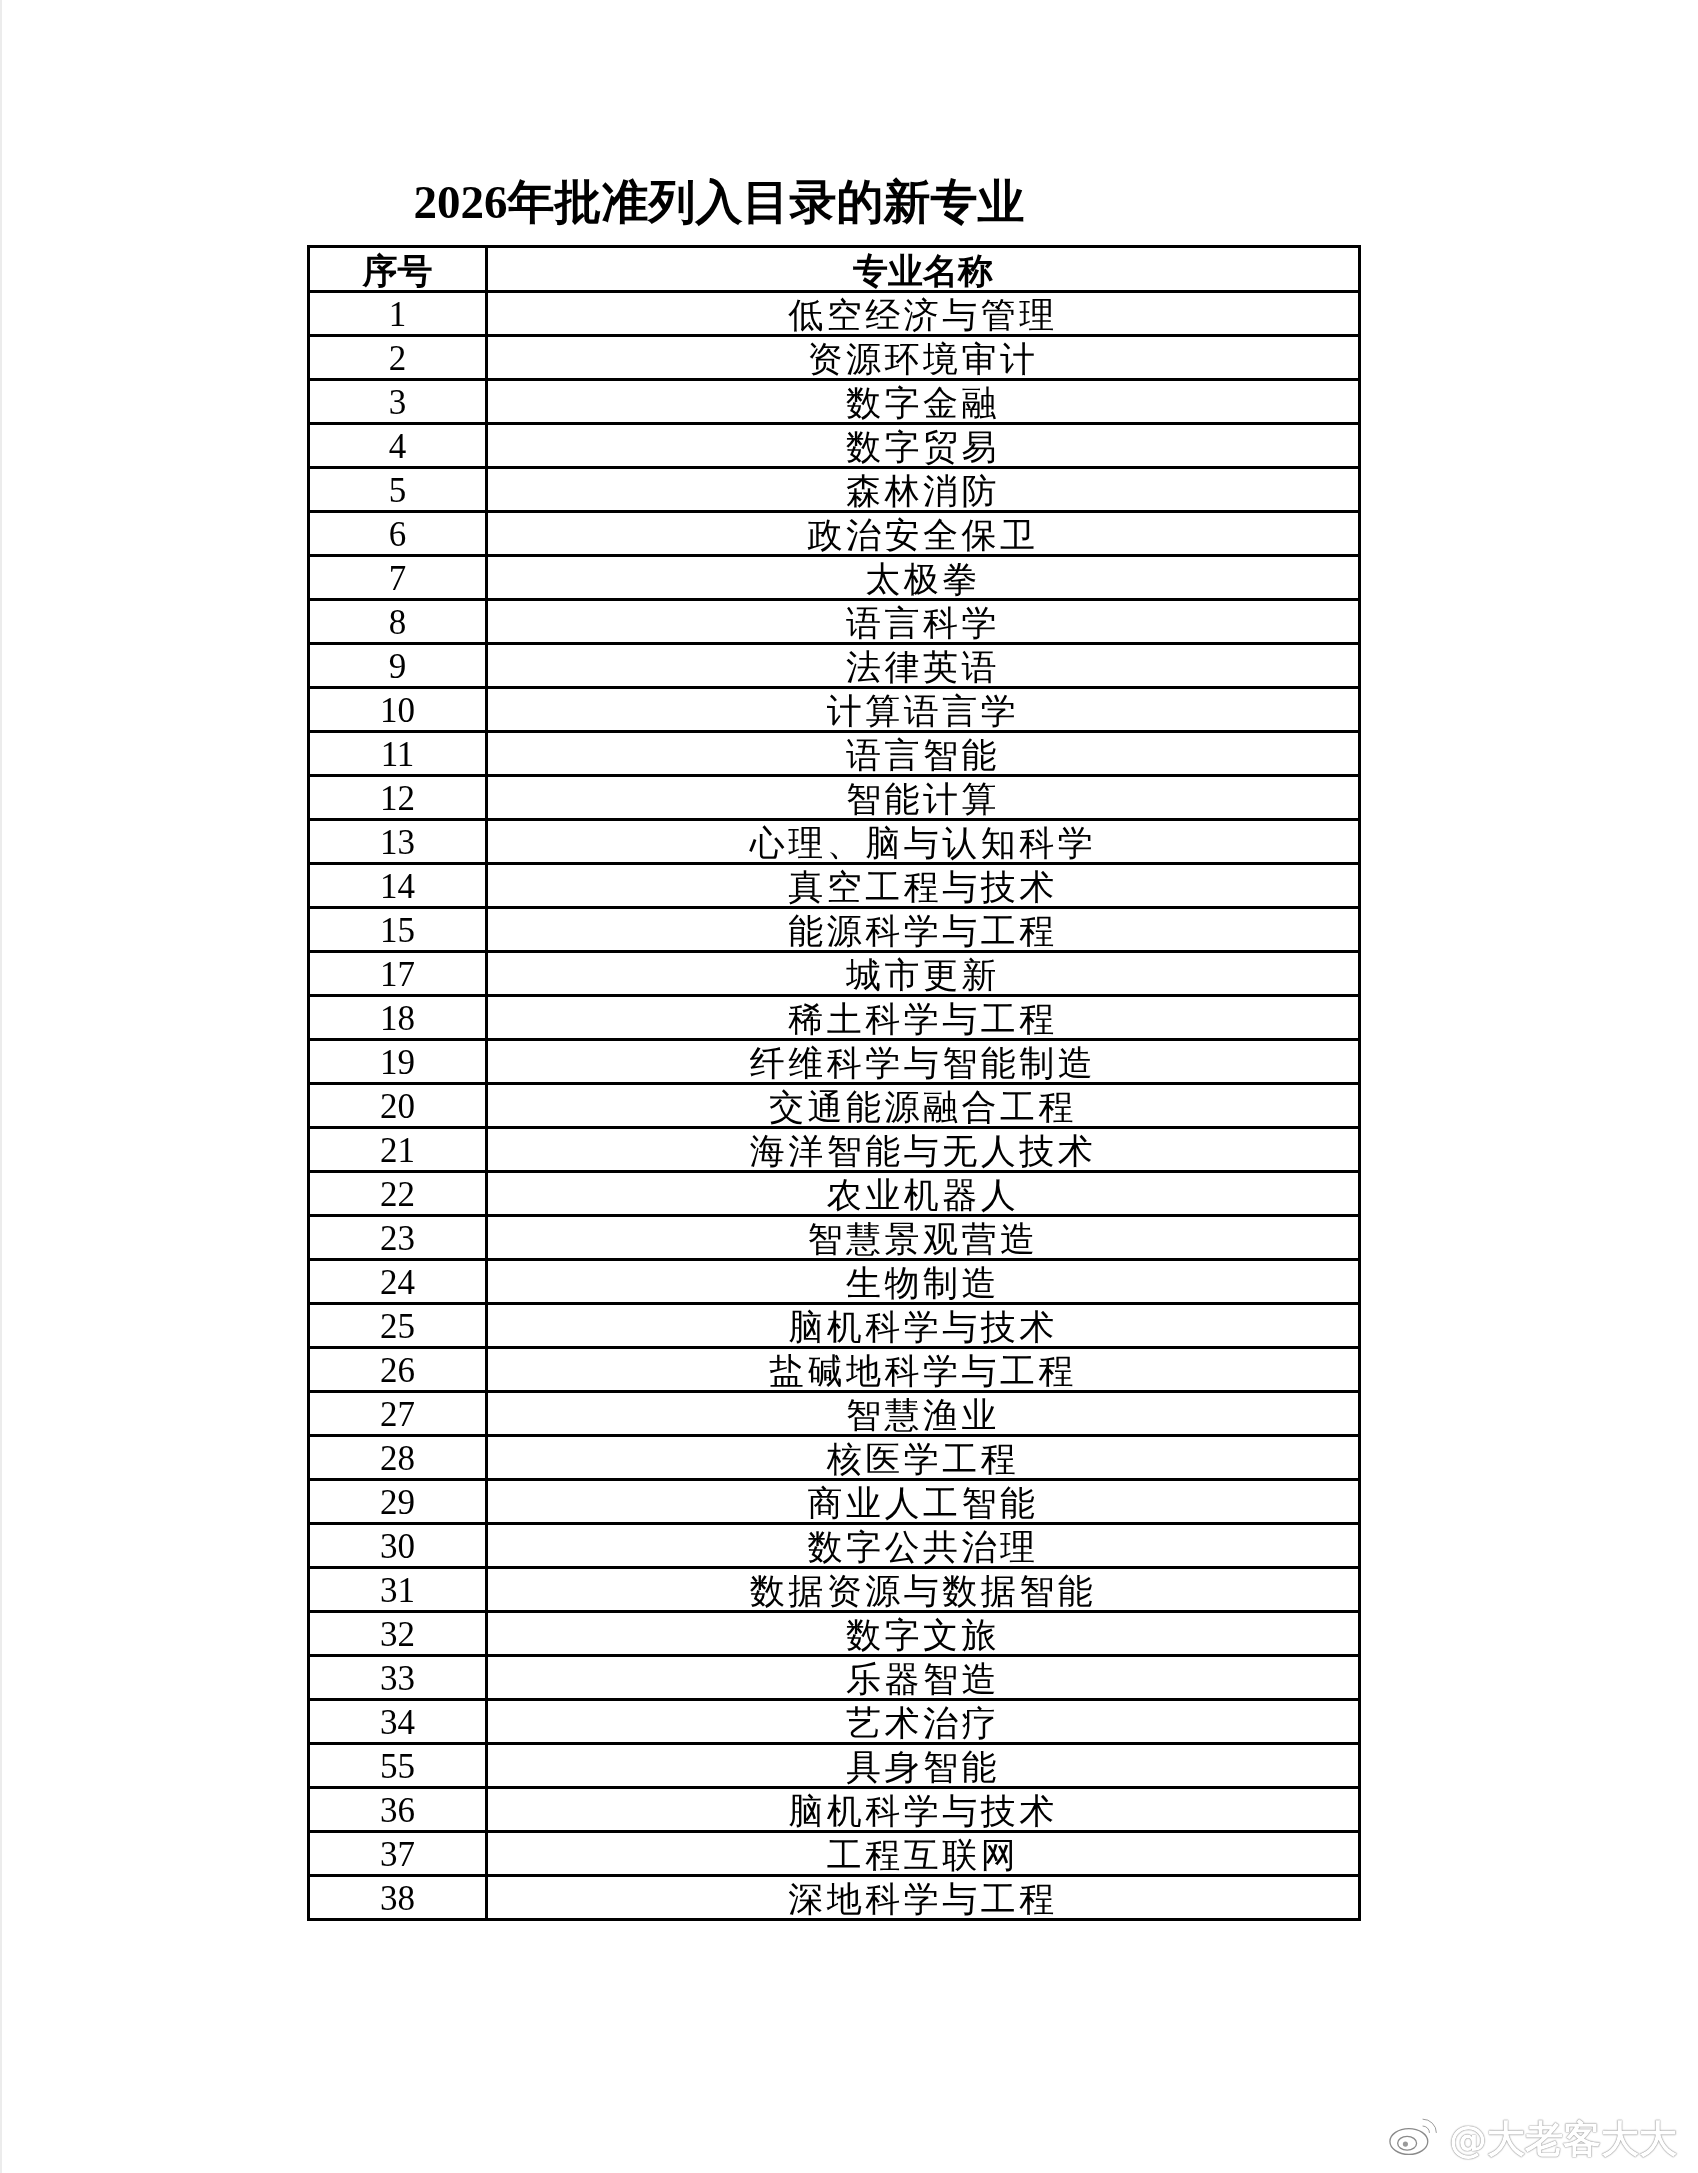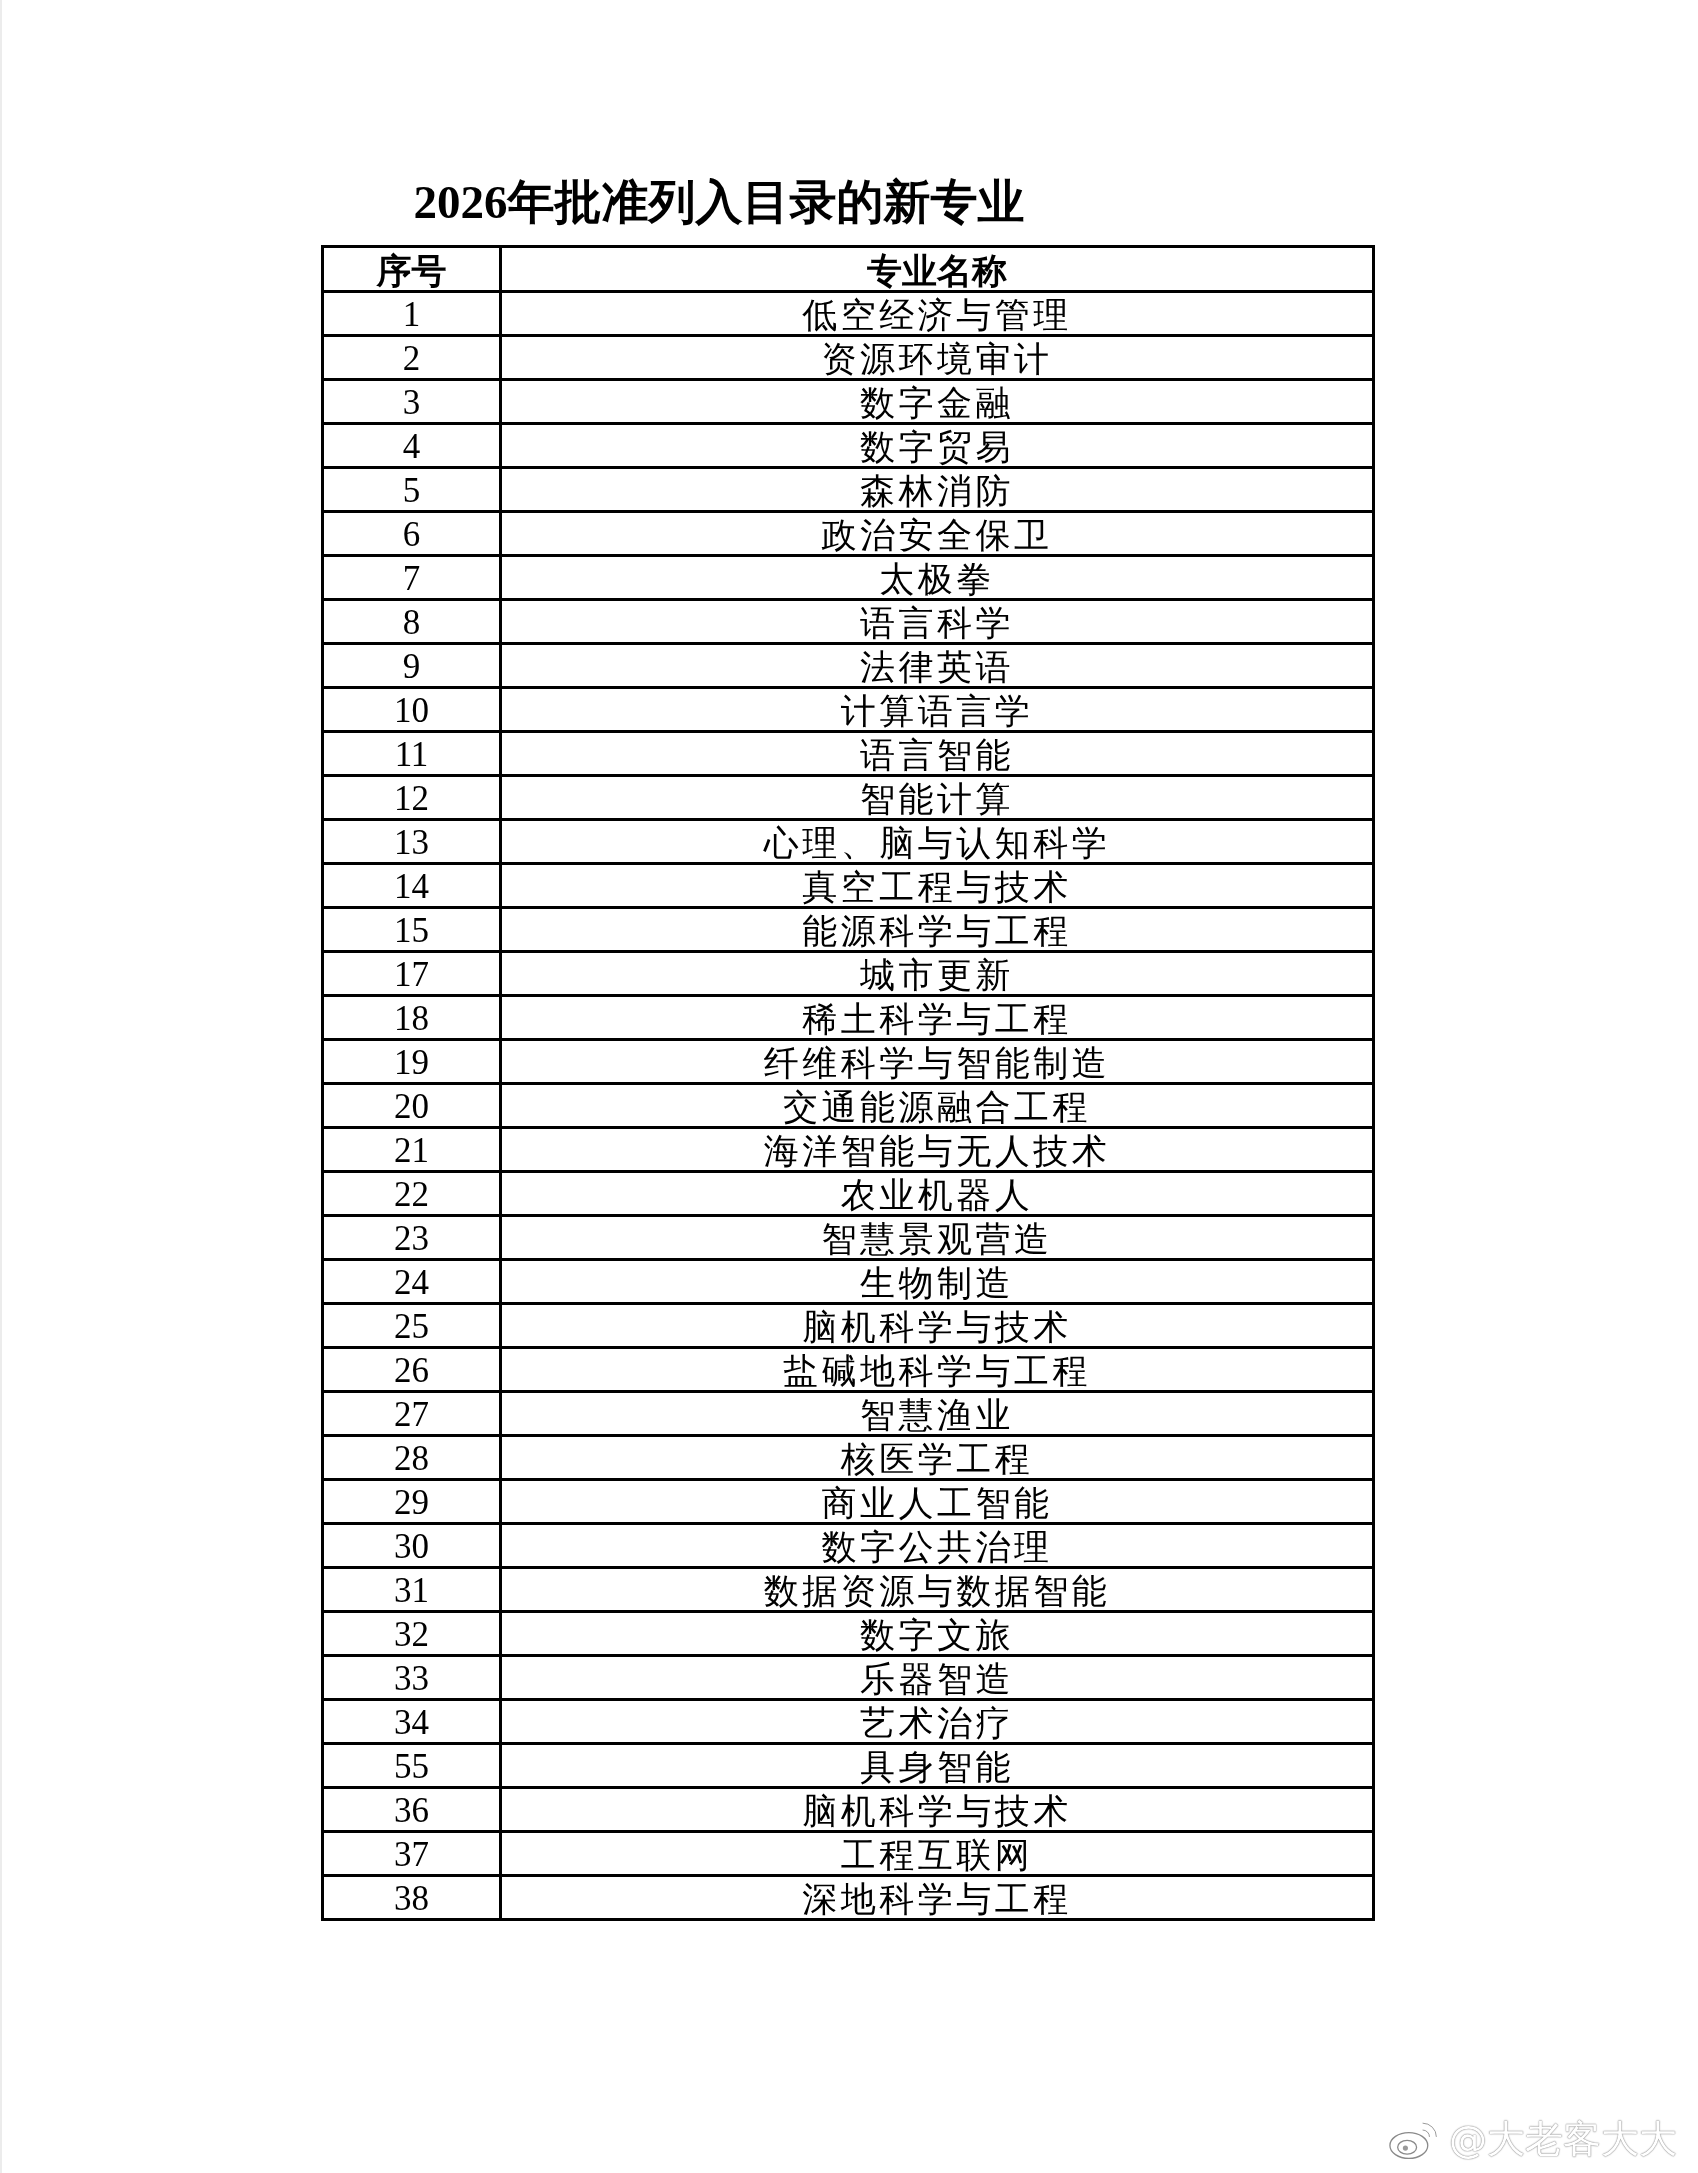--- a/index.html
+++ b/index.html
@@ -21,21 +21,21 @@
     text-align: center;
     font-family: Liberation Serif, serif;
     font-weight: bold;
     font-size: 47px;
     line-height: 66px;
     color: #000;
     letter-spacing: 0px;
   }
   table.majors {
     position: absolute;
-    left: 321px; top: 245px;
+    left: 307px; top: 245px;
     width: 1051px;
     border-collapse: collapse;
     table-layout: fixed;
   }
   table.majors col.c1 { width: 178px; }
   table.majors col.c2 { width: 873px; }
   table.majors th, table.majors td {
     border: 3.5px solid #000;
     padding: 0;
     text-align: center;
@@ -59,25 +59,26 @@
   table.majors td.num {
     font-family: "Liberation Serif", "DejaVu Serif", serif;
     font-size: 35px;
   }
   table.majors td.name {
     letter-spacing: 3.5px;
   }
   .watermark {
     position: absolute;
     right: 21px; top: 2114px;
-    display: flex; align-items: center;
+    display: flex; 
     color: #ffffff;
     font-family: "DejaVu Sans", "Liberation Sans", sans-serif;
     font-size: 38px;
     text-shadow: 0 0 1.7px #8a8a8a, 0 0 0.9px #6a6a6a;
+    font-weight: bold;
   }
   .watermark .weibo-logo {
     width: 52px; height: 43px; margin-right: 8.6px;
   }
 </style>
 </head>
 <body>
 
 <div class="page-edge"></div>
 

